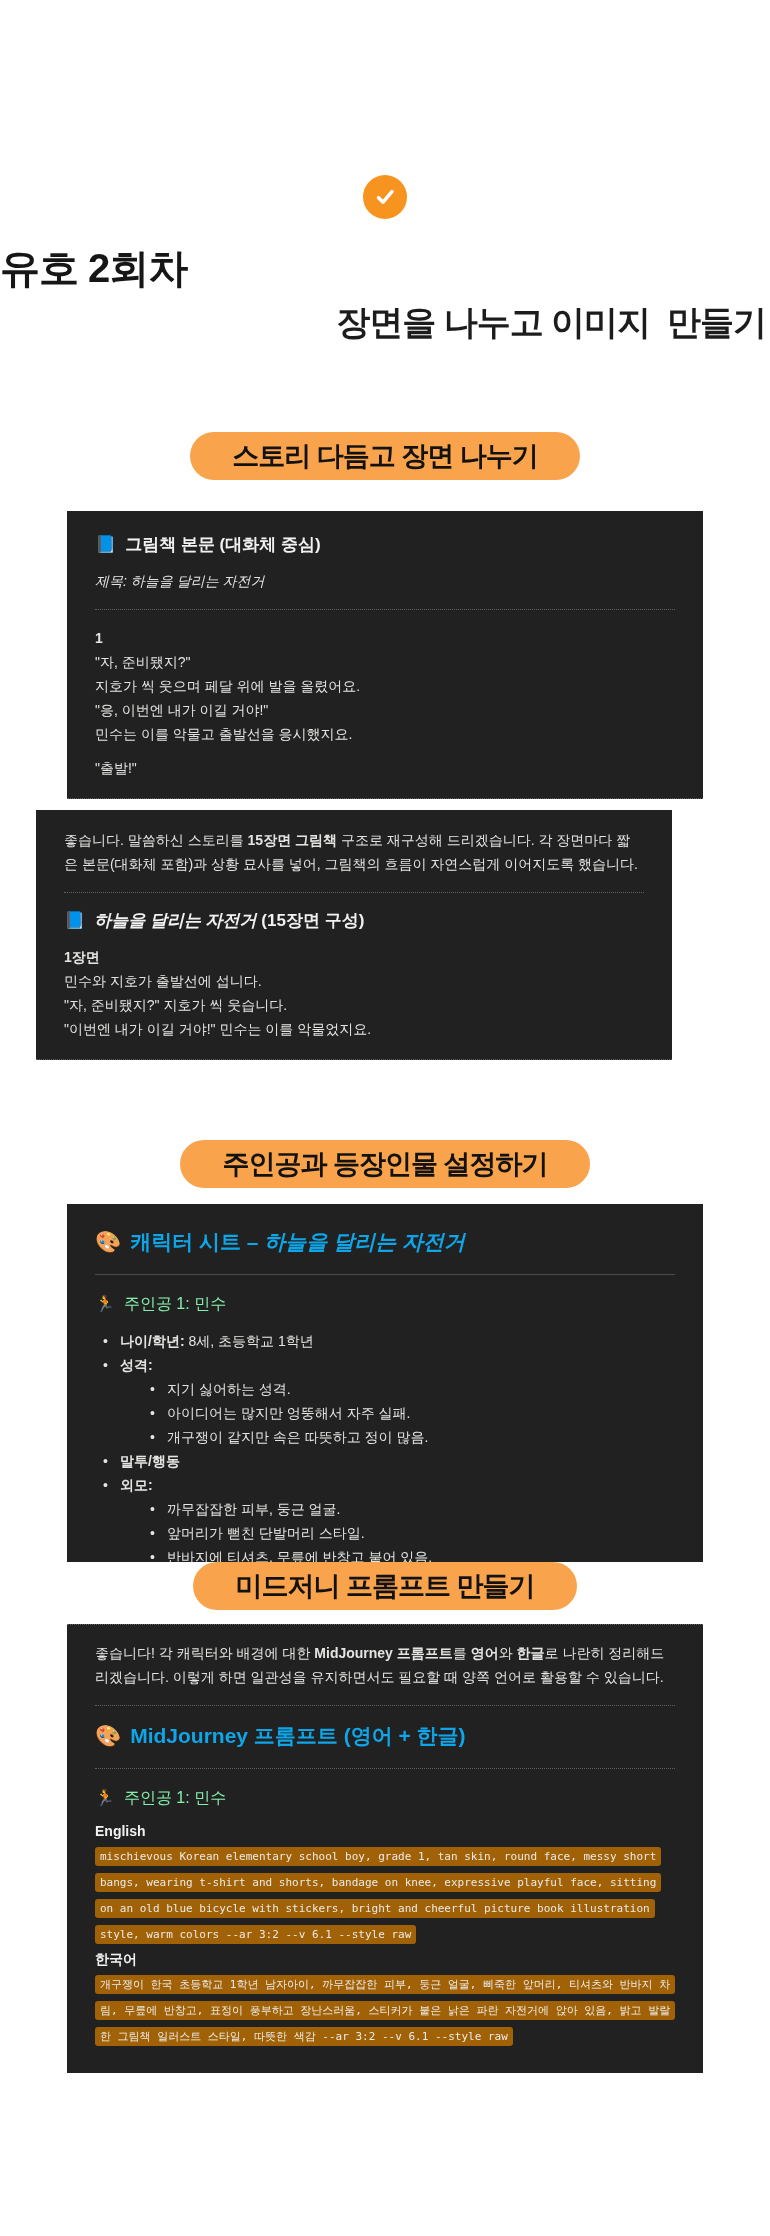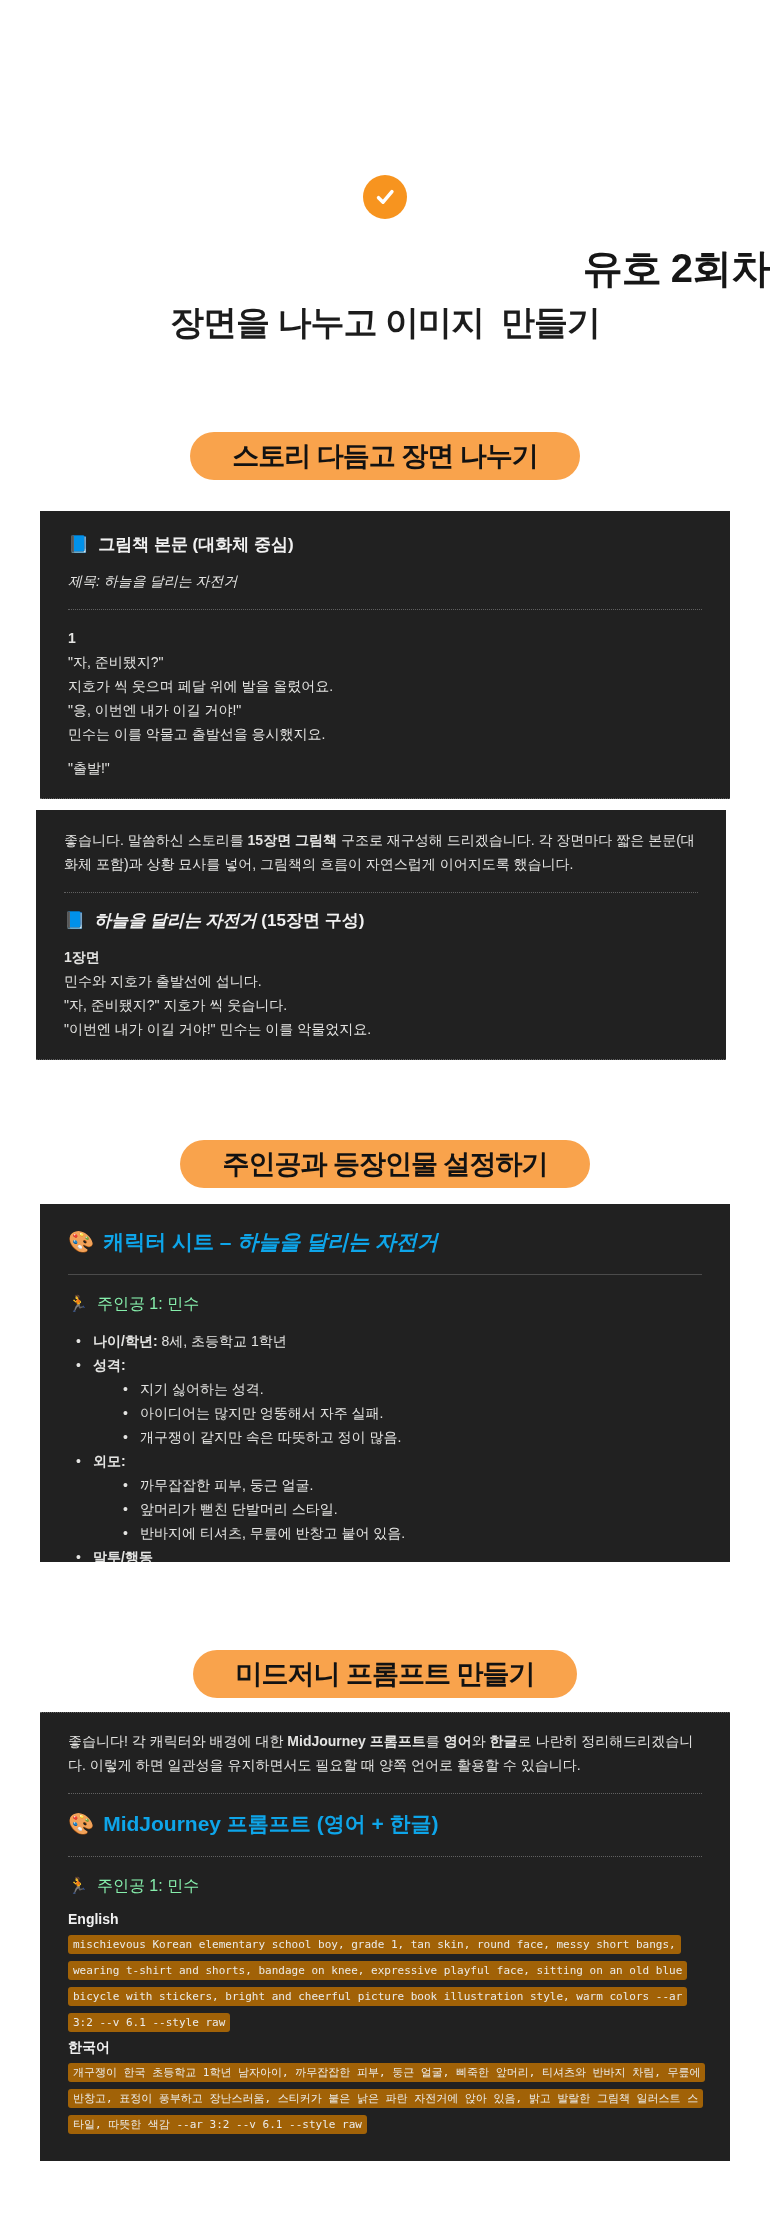--- a/index.html
+++ b/index.html
@@ -3,35 +3,35 @@
 <meta charset="utf-8">
 <style>
   html,body{margin:0;padding:0;background:#ffffff;}
   body{font-family:"Liberation Sans", sans-serif;}
   .page{width:770px;min-height:2236px;margin:0 auto;background:#ffffff;overflow:hidden;}
 
   
   .check-circle{width:44px;height:44px;border-radius:50%;background:#F7941F;
     margin:175px auto 0;display:flex;align-items:center;justify-content:center;}
   .check-circle svg{width:26px;height:26px;display:block;}
-  .title{margin:26px 0 0;text-align:right;font-size:40px;line-height:46px;
+  .title{margin:26px 0 0;text-align:left;font-size:40px;line-height:46px;
     font-weight:800;color:#161616;letter-spacing:-1px;}
-  .subtitle{margin:10px 12px 0;text-align:center;font-size:34px;line-height:42px;
+  .subtitle{margin:10px 4px 0;text-align:right;font-size:34px;line-height:42px;
     font-weight:600;color:#1c1c1c;letter-spacing:-1px;white-space:pre;}
 
   
   .pill-row{text-align:center;}
   .pill-row.story{margin-top:89px;}
   .pill-row.characters{margin-top:80px;}
-  .pill-row.midjourney{margin-top:88px;border-radius:7px;}
+  .pill-row.midjourney{border-radius:7px;}
   .pill{display:inline-block;background:#F9A34C;color:#121212;font-size:27px;
     line-height:32px;font-weight:800;padding:8px 42px;border-radius:26px;letter-spacing:-1px;}
 
   
-  .panel{width:690px;margin:0 auto;background:#212121;color:#e4e4e2;
+  .panel{width:636px;margin:0 auto;background:#212121;color:#e4e4e2;
     font-size:14px;line-height:24px;padding:22px 28px 18px;box-sizing:border-box;}
   .panel p{margin:0;}
   .panel .h2{font-size:21px;line-height:28px;font-weight:700;color:#0ea5e9;margin:0 0 18px;}
   .panel .h3{font-size:17px;line-height:24px;font-weight:700;color:#f1f1f1;margin:0 0 12px;}
   .panel .h4{font-size:16px;line-height:22px;font-weight:400;color:#86efac;margin:18px 0 10px;}
   .emoji{margin-right:9px;font-style:normal;}
   .italic{font-style:italic;}
   .bold{font-weight:700;}
   .gap-top{margin-top:10px !important;}
   hr.dotted{border:none;border-top:1px dotted #616161;margin:16px 0;}
@@ -114,28 +114,28 @@
     </div>
     <ul class="char">
       <li><strong>나이/학년:</strong><span> 8세, 초등학교 1학년</span></li>
       <li><strong>성격:</strong>
         <ul class="sub">
           <li>지기 싫어하는 성격.</li>
           <li>아이디어는 많지만 엉뚱해서 자주 실패.</li>
           <li>개구쟁이 같지만 속은 따뜻하고 정이 많음.</li>
         </ul>
       </li>
+      <li><strong>말투/행동</strong></li>
       <li><strong>외모:</strong>
         <ul class="sub">
           <li>까무잡잡한 피부, 둥근 얼굴.</li>
           <li>앞머리가 뻗친 단발머리 스타일.</li>
           <li>반바지에 티셔츠, 무릎에 반창고 붙어 있음.</li>
         </ul>
       </li>
-      <li><strong>말투/행동</strong></li>
     </ul>
   </section>
 
   <div class="pill-row midjourney">
     <div class="pill">미드저니 프롬프트 만들기</div>
   </div>
 
   <section class="panel fourth">
     <p><span>좋습니다! 각 캐릭터와 배경에 대한 </span><strong>MidJourney 프롬프트</strong><span>를 </span><strong>영어</strong><span>와 </span><strong>한글</strong><span>로 나란히 정리해드리겠습니다. 이렇게 하면 일관성을 유지하면서도 필요할 때 양쪽 언어로 활용할 수 있습니다.</span></p>
     <hr class="dotted">

